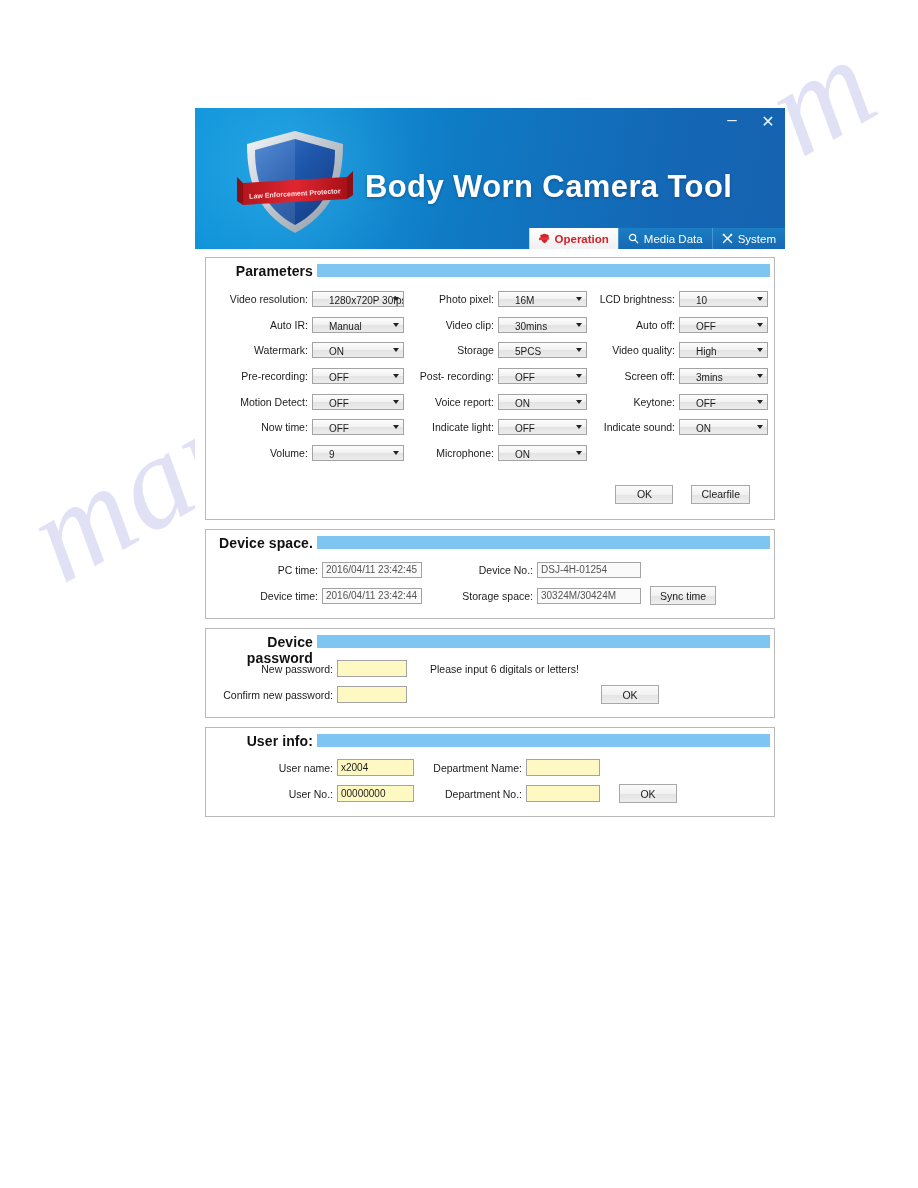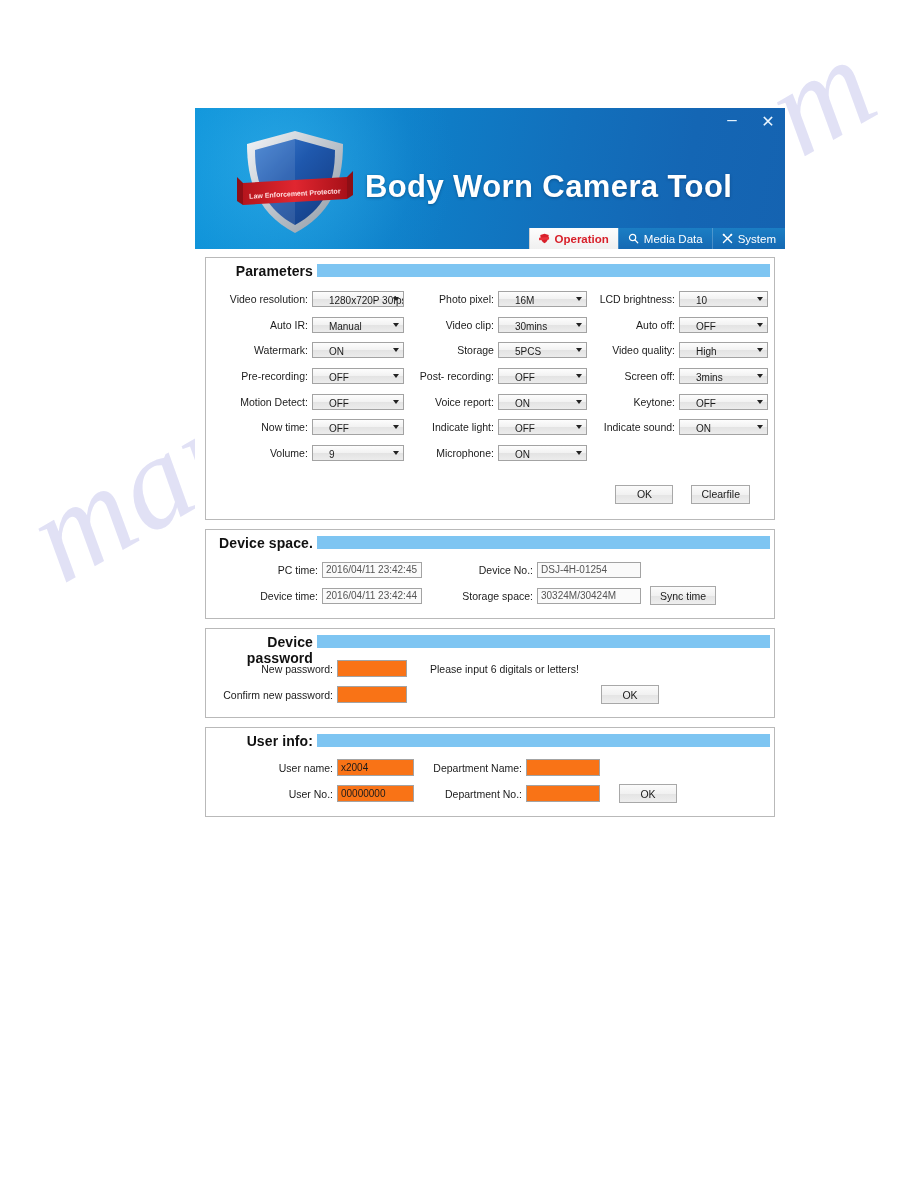--- a/index.html
+++ b/index.html
@@ -257,21 +257,21 @@
   .f-label {
     text-align: right;
     font-size: 10.5px;
     color: #1b1b1b;
     white-space: nowrap;
     padding-right: 4px;
   }
   .txt {
     height: 16px;
     border: 1px solid #a3a3a3;
-    background: #f97316;
+    background: #fef9c3;
     font-size: 10px;
     color: #1b1b1b;
     font-family: "Liberation Sans", sans-serif;
     display: flex;
     align-items: center;
     padding-left: 3px;
     overflow: hidden;
     white-space: nowrap;
   }
   .txt.ro { background: #fafafa; color: #555; }

